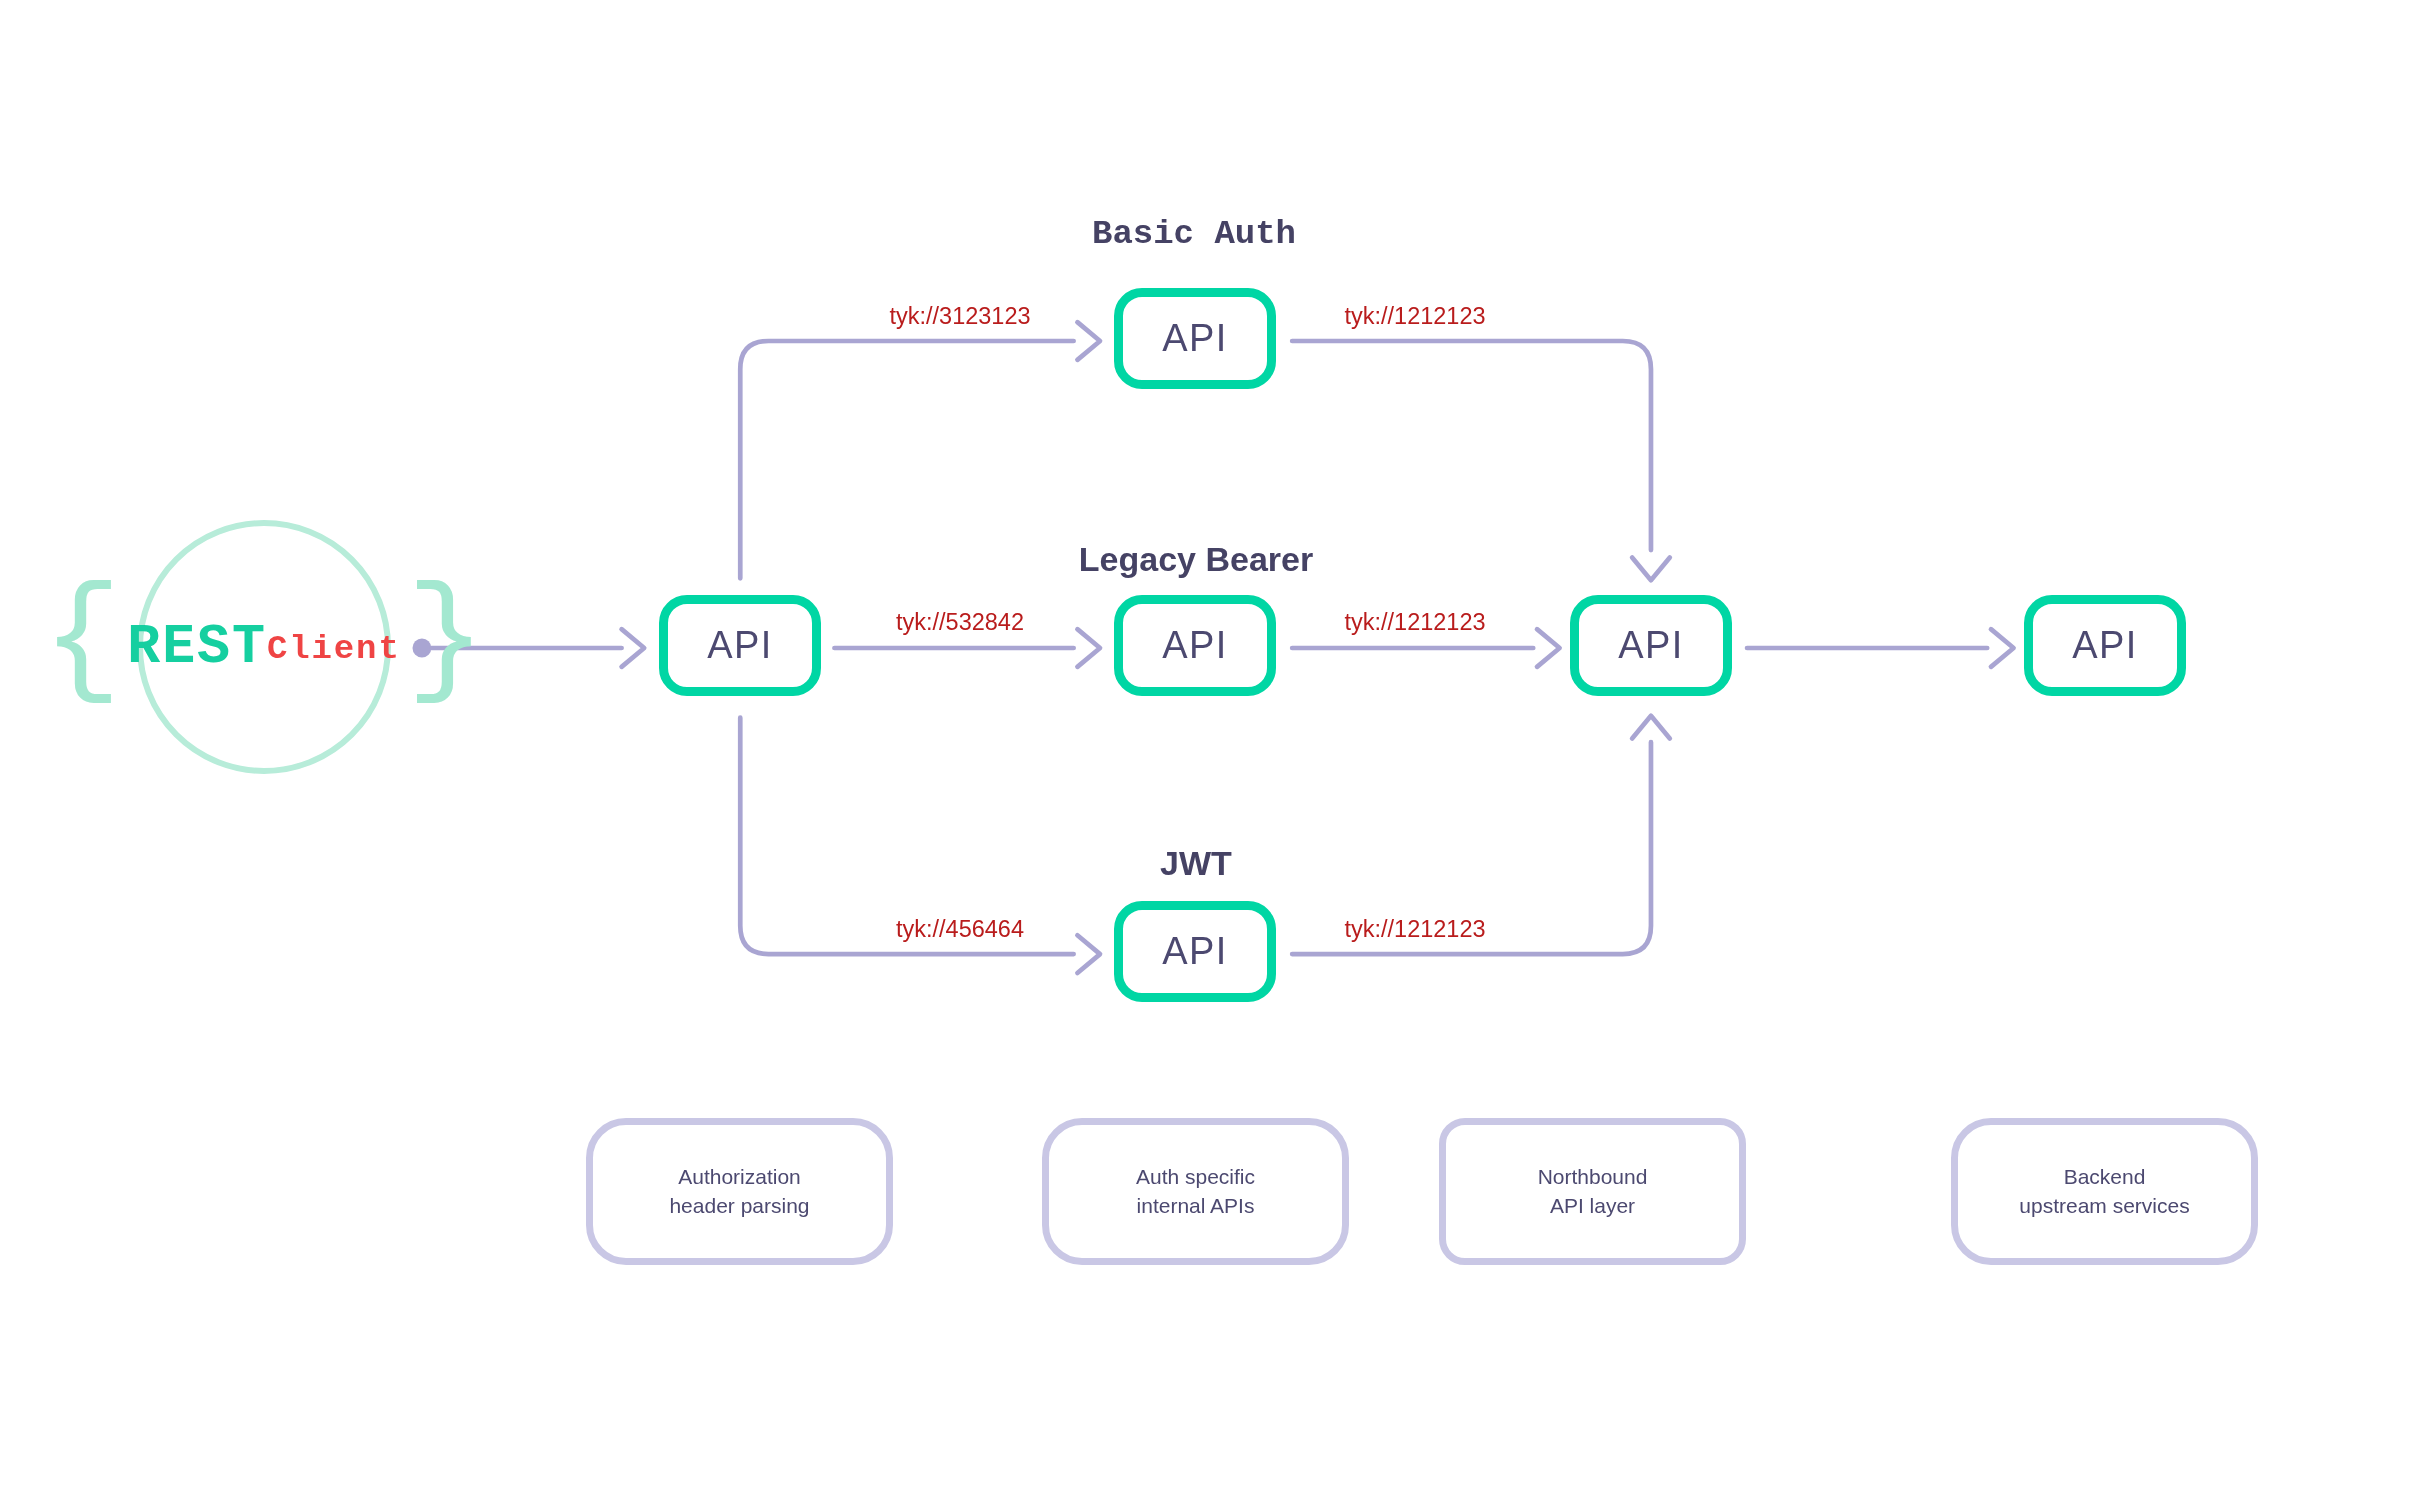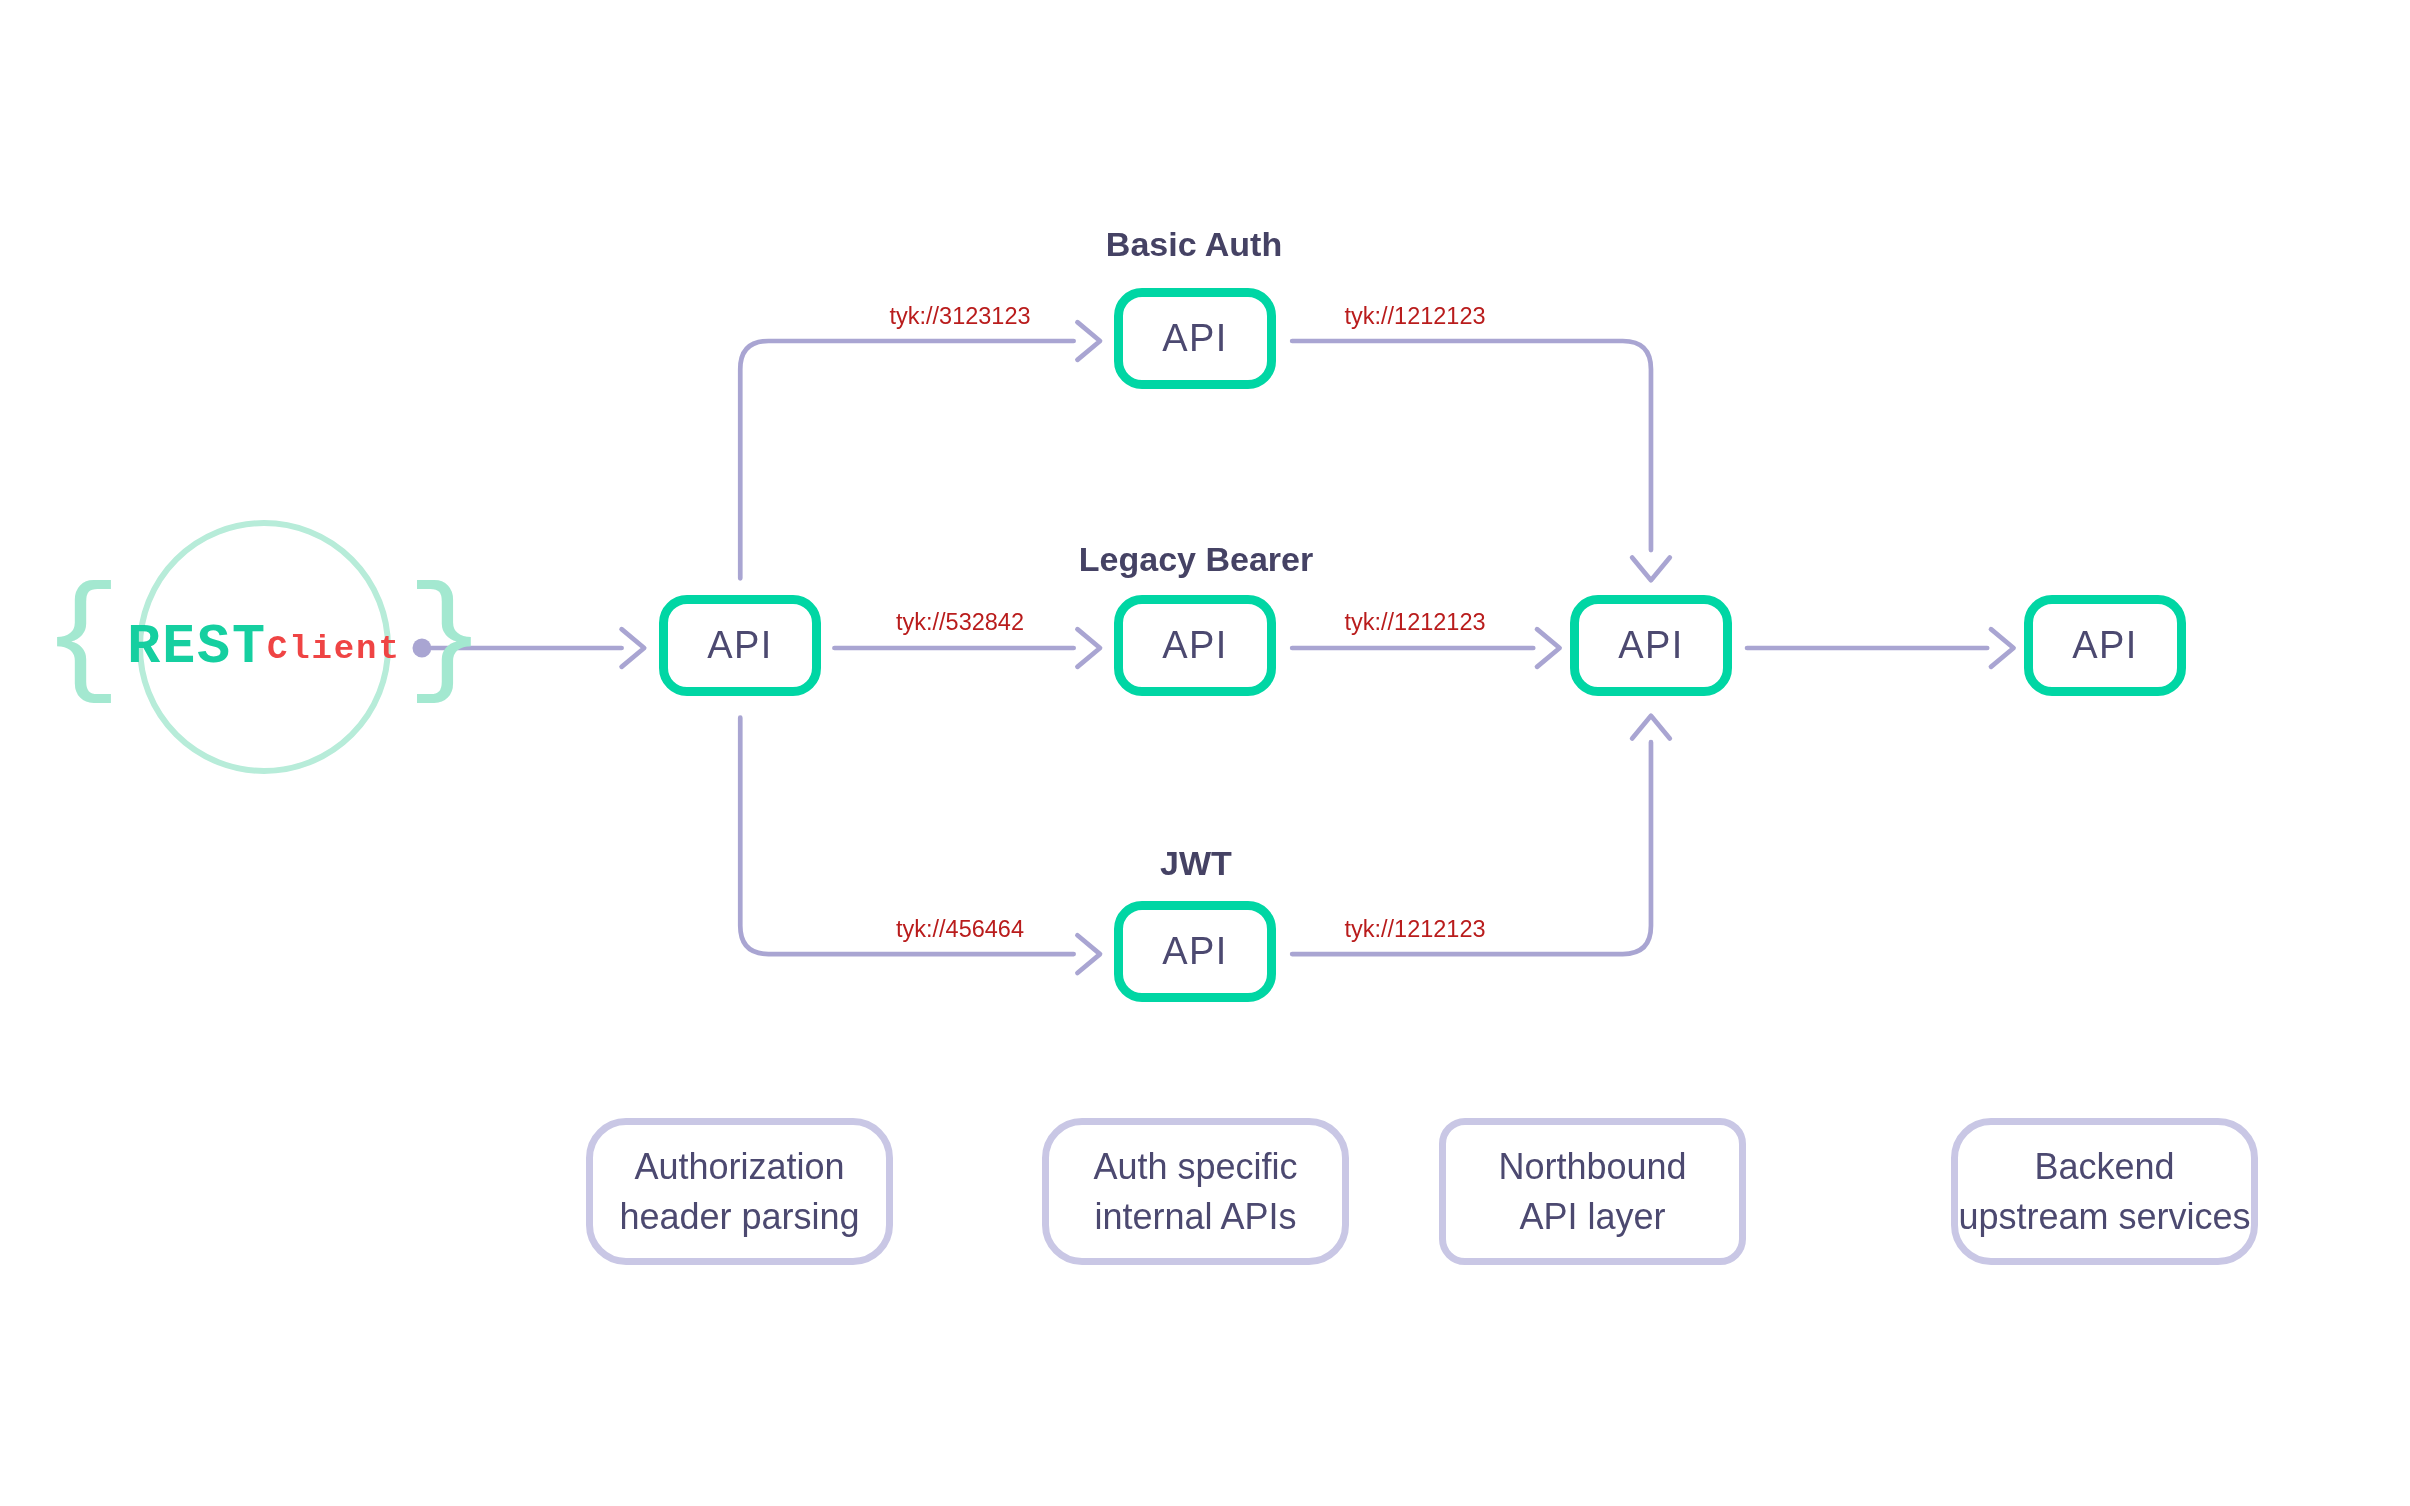--- a/index.html
+++ b/index.html
@@ -49,21 +49,21 @@
     font-family:"Liberation Mono", monospace;font-size:34px;font-weight:700;
     color:#ef4444;letter-spacing:1.9px;line-height:1;margin-top:3.8px;
   }
 
   .caption-box{
     position:absolute;width:307px;height:147px;box-sizing:border-box;
     border:7.5px solid #c9c7e5;border-radius:40px;background:#ffffff;
     display:flex;flex-direction:column;align-items:center;justify-content:center;
   }
   .caption-box .cap-line{
-    font-size:36px;color:#4c4970;line-height:1.38;white-space:nowrap;
+    font-size:21px;color:#4c4970;line-height:1.38;white-space:nowrap;
   }
 </style>
 </head>
 <body>
 
 <div id="stage">
 
   <svg class="wires" viewBox="0 0 2560 1600">
 
     <circle class="dot" cx="448" cy="688" r="10"></circle>
@@ -96,21 +96,21 @@
     <div class="client-inner">
       <span class="client-brace">{</span>
       <span class="client-text">
         <span class="client-rest">REST</span>
         <span class="client-sub">Client</span>
       </span>
       <span class="client-brace">}</span>
     </div>
   </div>
 
-  <div class="group-title" style="left:1194px;top:244px;">Basic Auth</div>
+  <div class="group-title" style="left:1194px;top:234px;font-family:Liberation Mono, monospace;">Basic Auth</div>
   <div class="group-title" style="left:1196px;top:559px;">Legacy Bearer</div>
   <div class="group-title" style="left:1196px;top:863px;">JWT</div>
 
   <div class="api-node" style="left:659px;top:595px;">
     <span>API</span>
   </div>
   <div class="api-node" style="left:1114px;top:288px;">
     <span>API</span>
   </div>
   <div class="api-node" style="left:1114px;top:595px;">

